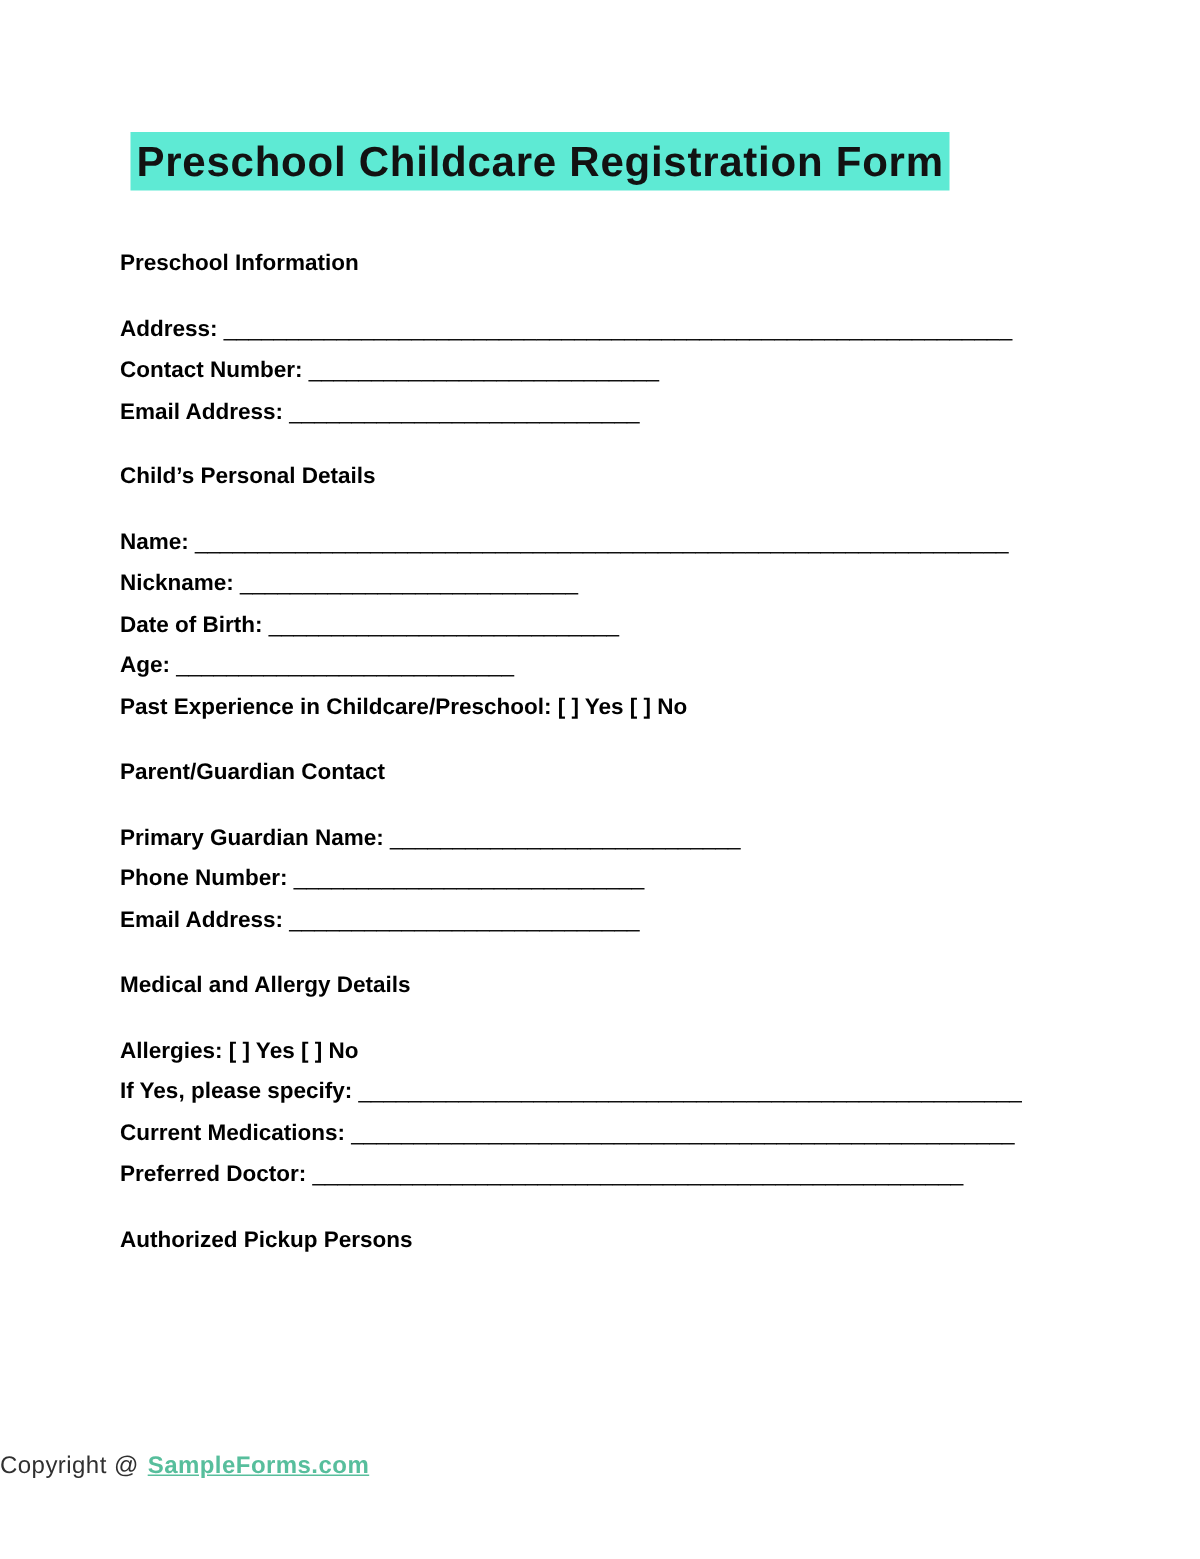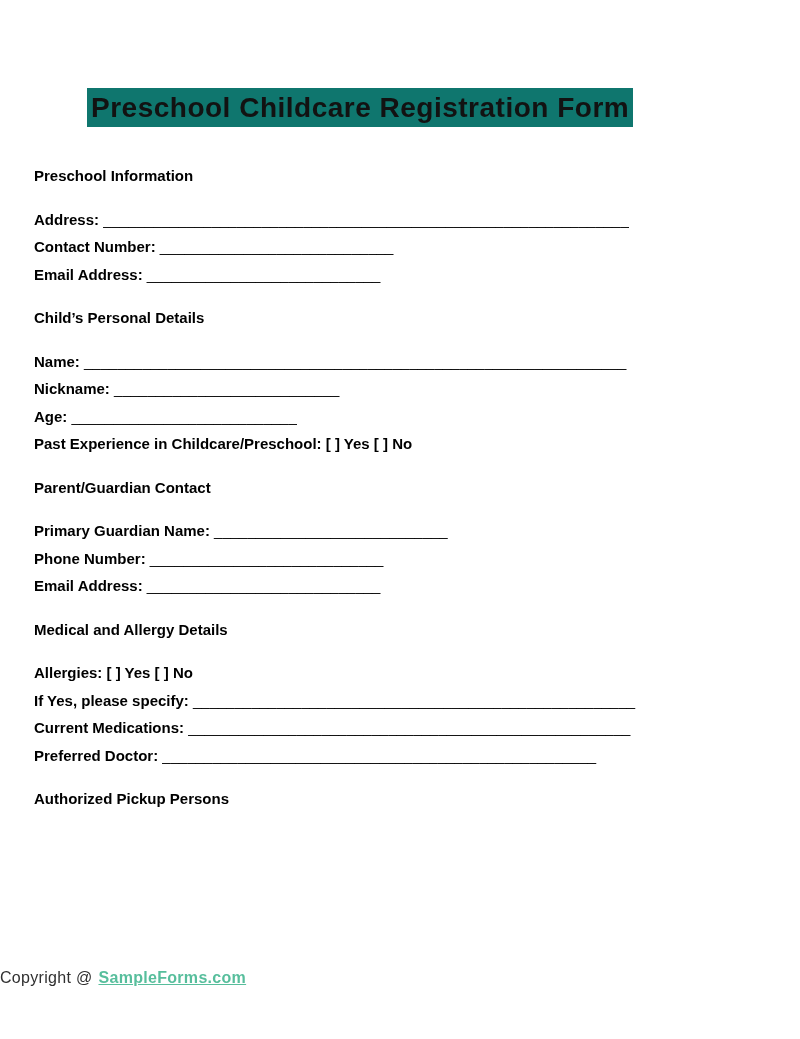--- a/index.html
+++ b/index.html
@@ -24,21 +24,21 @@
     display: inline-block;
     font-size: 28px;
     font-weight: 700;
     line-height: 39px;
     letter-spacing: 0.5px;
     color: #121212;
     padding: 0 4px;
     white-space: nowrap;
   }
   .form-body {
-    margin-left: 34px;
+    margin-left: 80px;
     padding-top: 19px;
   }
   .form-body p {
     font-size: 15px;
     line-height: 27.5px;
     white-space: nowrap;
   }
   p.heading {
     font-weight: 700;
     margin: 16px 0;
@@ -73,31 +73,32 @@
   .footer-link {
     font-weight: 700;
     text-decoration: underline;
     cursor: pointer;
   }
 </style>
 </head>
 <body>
 
 <div class="title-row">
-  <span class="page-title" style="background: #0f766e;">Preschool Childcare Registration Form</span>
+  <span class="page-title" style="background: #5eead4;">Preschool Childcare Registration Form</span>
 </div>
 
 <div class="form-body">
     <p class="heading">Preschool Information</p>
     <p class="line"><span class="lbl">Address:</span><span class="blank">&nbsp;_______________________________________________________________</span></p>
     <p class="line"><span class="lbl">Contact Number:</span><span class="blank">&nbsp;____________________________</span></p>
     <p class="line"><span class="lbl">Email Address:</span><span class="blank">&nbsp;____________________________</span></p>
     <p class="heading">Child’s Personal Details</p>
     <p class="line"><span class="lbl">Name:</span><span class="blank">&nbsp;_________________________________________________________________</span></p>
     <p class="line"><span class="lbl">Nickname:</span><span class="blank">&nbsp;___________________________</span></p>
+    <p class="line"><span class="lbl">Date of Birth:</span><span class="blank">&nbsp;____________________________</span></p>
     <p class="line"><span class="lbl">Age:</span><span class="blank">&nbsp;___________________________</span></p>
     <p class="line"><span class="lbl">Past Experience in Childcare/Preschool:</span><span class="opts">&nbsp;[ ] Yes [ ] No</span></p>
     <p class="heading">Parent/Guardian Contact</p>
     <p class="line"><span class="lbl">Primary Guardian Name:</span><span class="blank">&nbsp;____________________________</span></p>
     <p class="line"><span class="lbl">Phone Number:</span><span class="blank">&nbsp;____________________________</span></p>
     <p class="line"><span class="lbl">Email Address:</span><span class="blank">&nbsp;____________________________</span></p>
     <p class="heading">Medical and Allergy Details</p>
     <p class="line"><span class="lbl">Allergies:</span><span class="opts">&nbsp;[ ] Yes [ ] No</span></p>
     <p class="line"><span class="lbl">If Yes, please specify:</span><span class="blank">&nbsp;_____________________________________________________</span></p>
     <p class="line"><span class="lbl">Current Medications:</span><span class="blank">&nbsp;_____________________________________________________</span></p>

